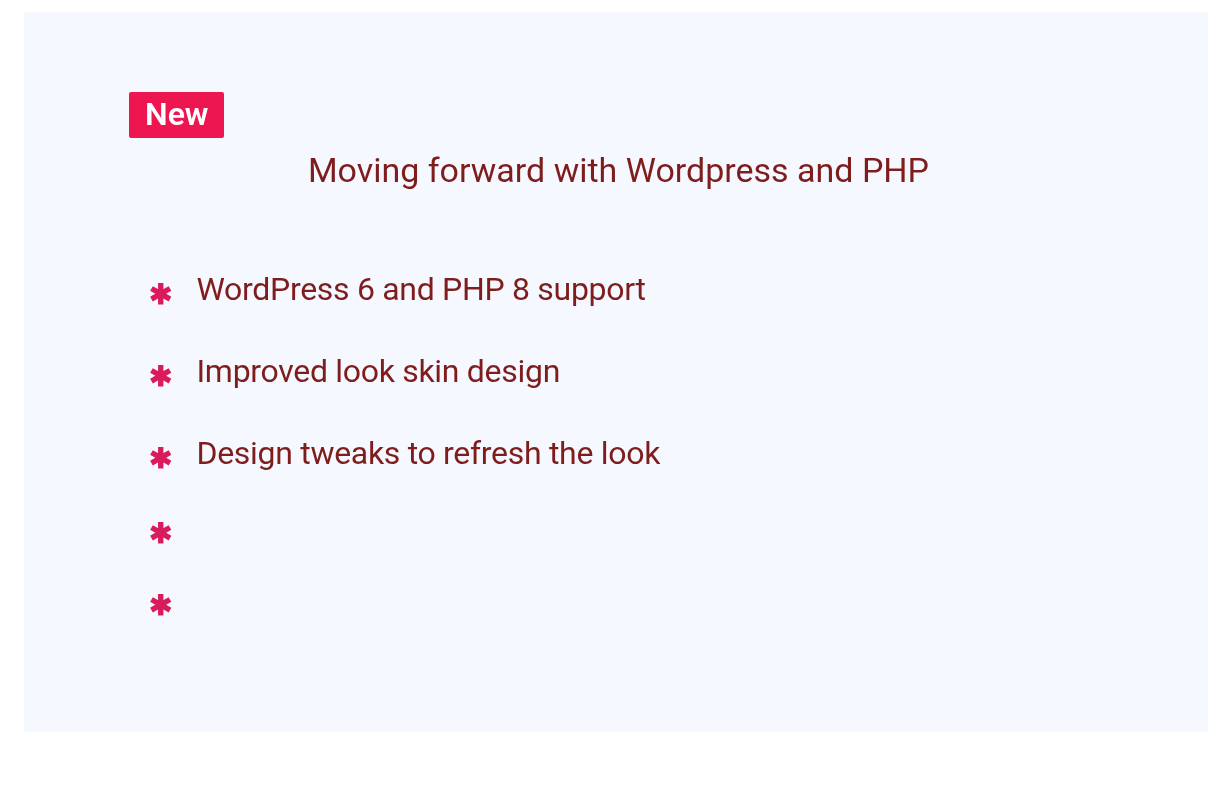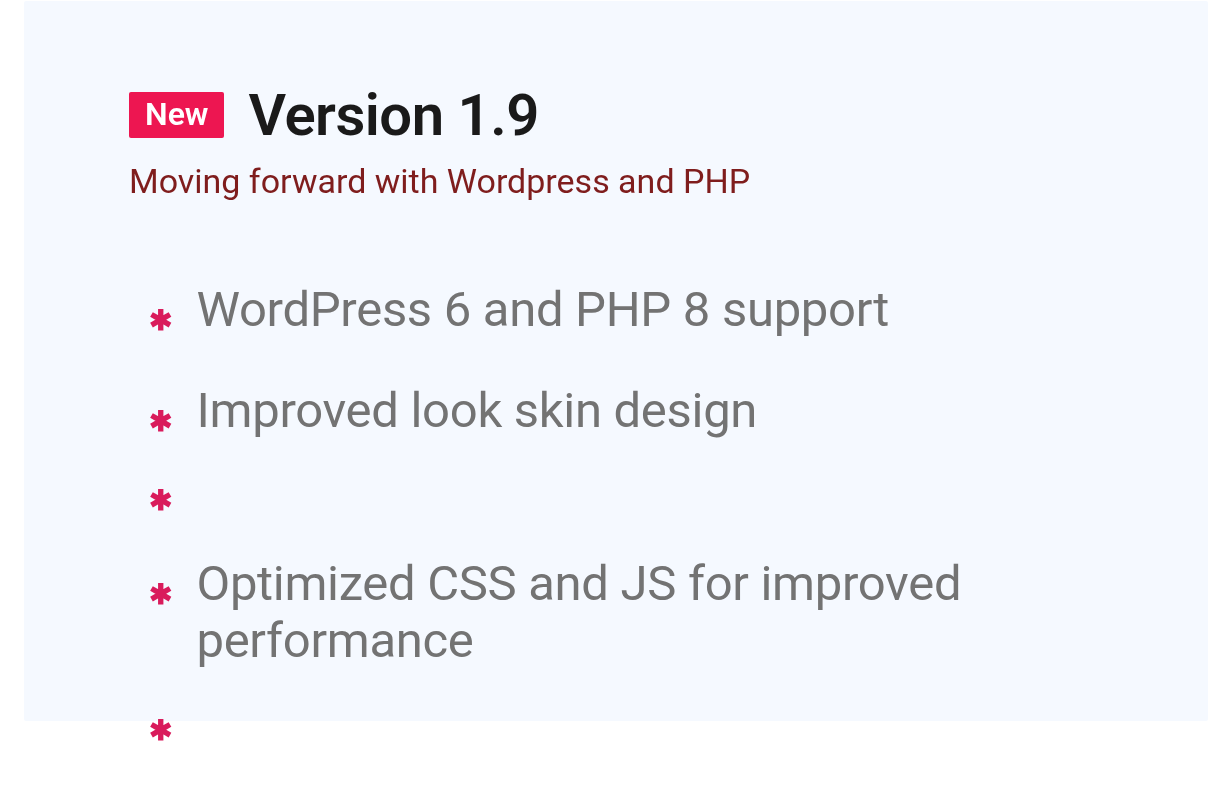--- a/index.html
+++ b/index.html
@@ -8,24 +8,25 @@
       box-sizing: border-box;
     }
     body {
       font-family: -apple-system, BlinkMacSystemFont, "Segoe UI", Roboto, "Helvetica Neue", Arial, sans-serif;
       background: #ffffff;
       width: 1232px;
       height: 804px;
     }
     .card {
       background: #f5f9ff;
-      margin: 1px 24px;
+      margin: 12px 24px;
       padding: 80px 100px 70px 105px;
       border-radius: 2px;
       height: 720px;
+      text-align: center;
     }
     .header-row {
       display: flex;
       align-items: center;
       gap: 24px;
     }
     .badge {
       background: #ed1651;
       color: #ffffff;
       font-size: 32px;
@@ -59,48 +60,47 @@
     }
     .asterisk {
       color: #d91b5c;
       font-size: 28px;
       font-weight: 600;
       line-height: 1;
       position: relative;
       top: 4px;
     }
     .feature-text {
-      font-size: 49px;
-      color: #737373;
+      font-size: 32px;
+      color: #7f1d1d;
       font-weight: 400;
       letter-spacing: -0.3px;
     }
   </style>
 </head>
 <body>
 
 <div class="card">
   <div class="header-row">
     <span class="badge">New</span>
-    <h1 class="title">Version 1.9</h1>
   </div>
   <p class="subtitle">Moving forward with Wordpress and PHP</p>
   <ul class="features">
     <li class="feature-item">
       <span class="asterisk">✱</span>
       <span class="feature-text">WordPress 6 and PHP 8 support</span>
     </li>
     <li class="feature-item">
       <span class="asterisk">✱</span>
       <span class="feature-text">Improved look skin design</span>
     </li>
     <li class="feature-item">
       <span class="asterisk">✱</span>
+      <span class="feature-text">Design tweaks to refresh the look</span>
     </li>
     <li class="feature-item">
       <span class="asterisk">✱</span>
-      <span class="feature-text">Optimized CSS and JS for improved performance</span>
     </li>
     <li class="feature-item">
       <span class="asterisk">✱</span>
     </li>
   </ul>
 </div>
 
 </body></html>

